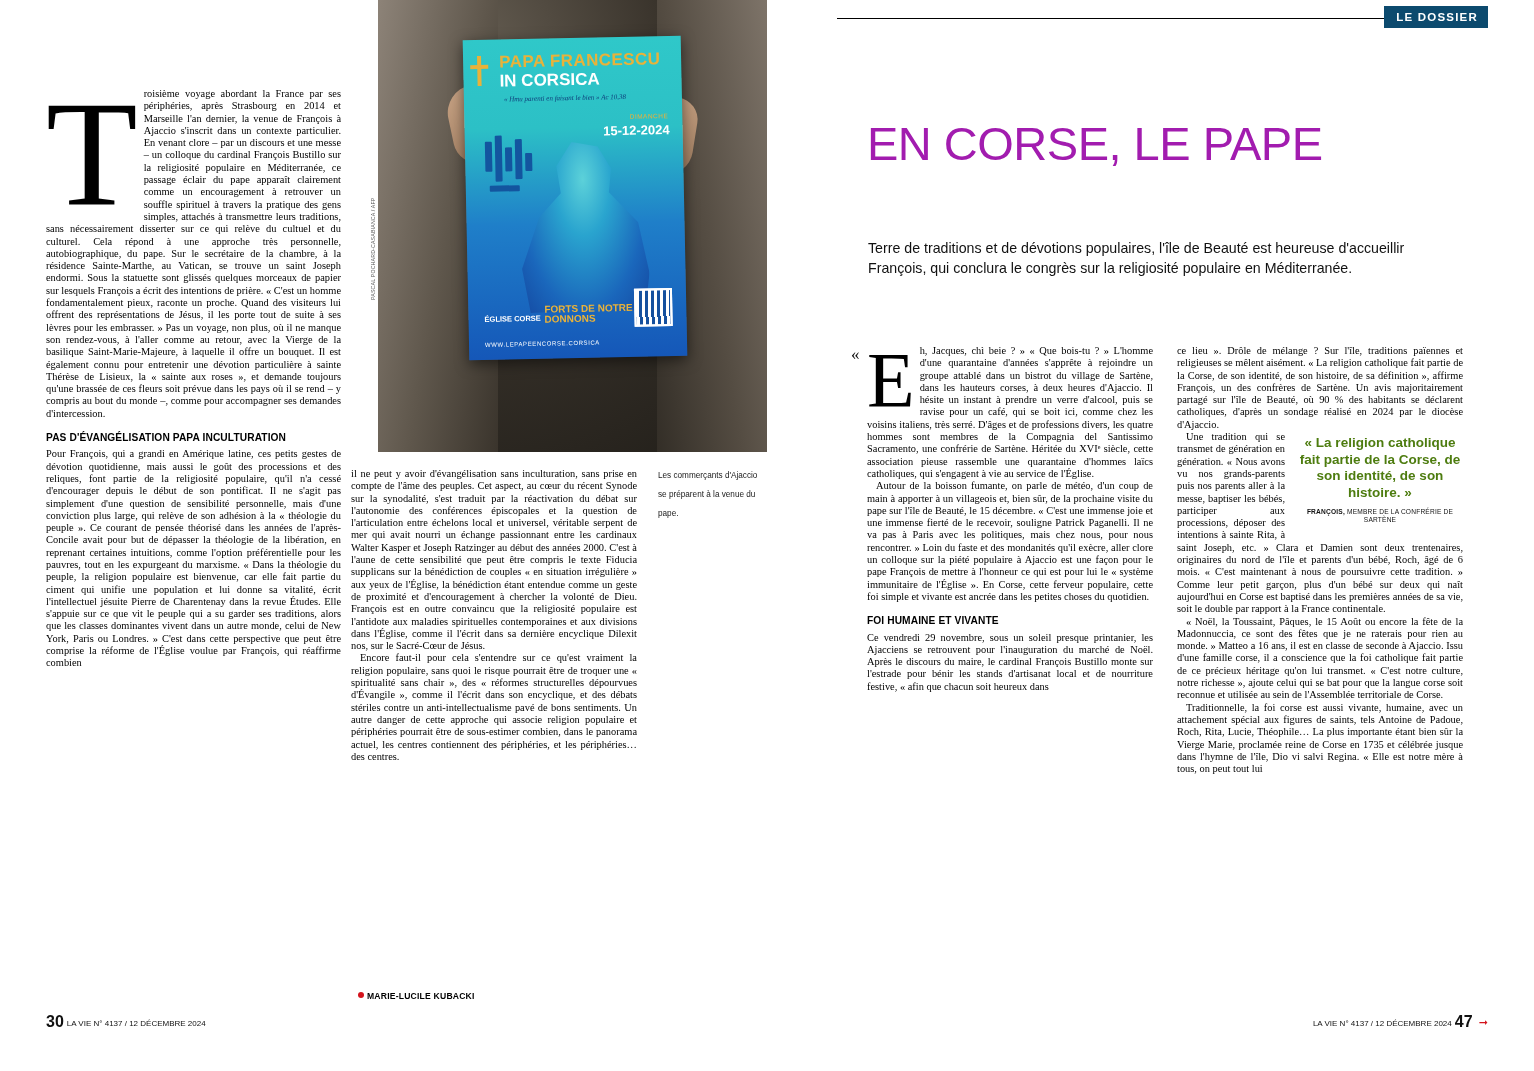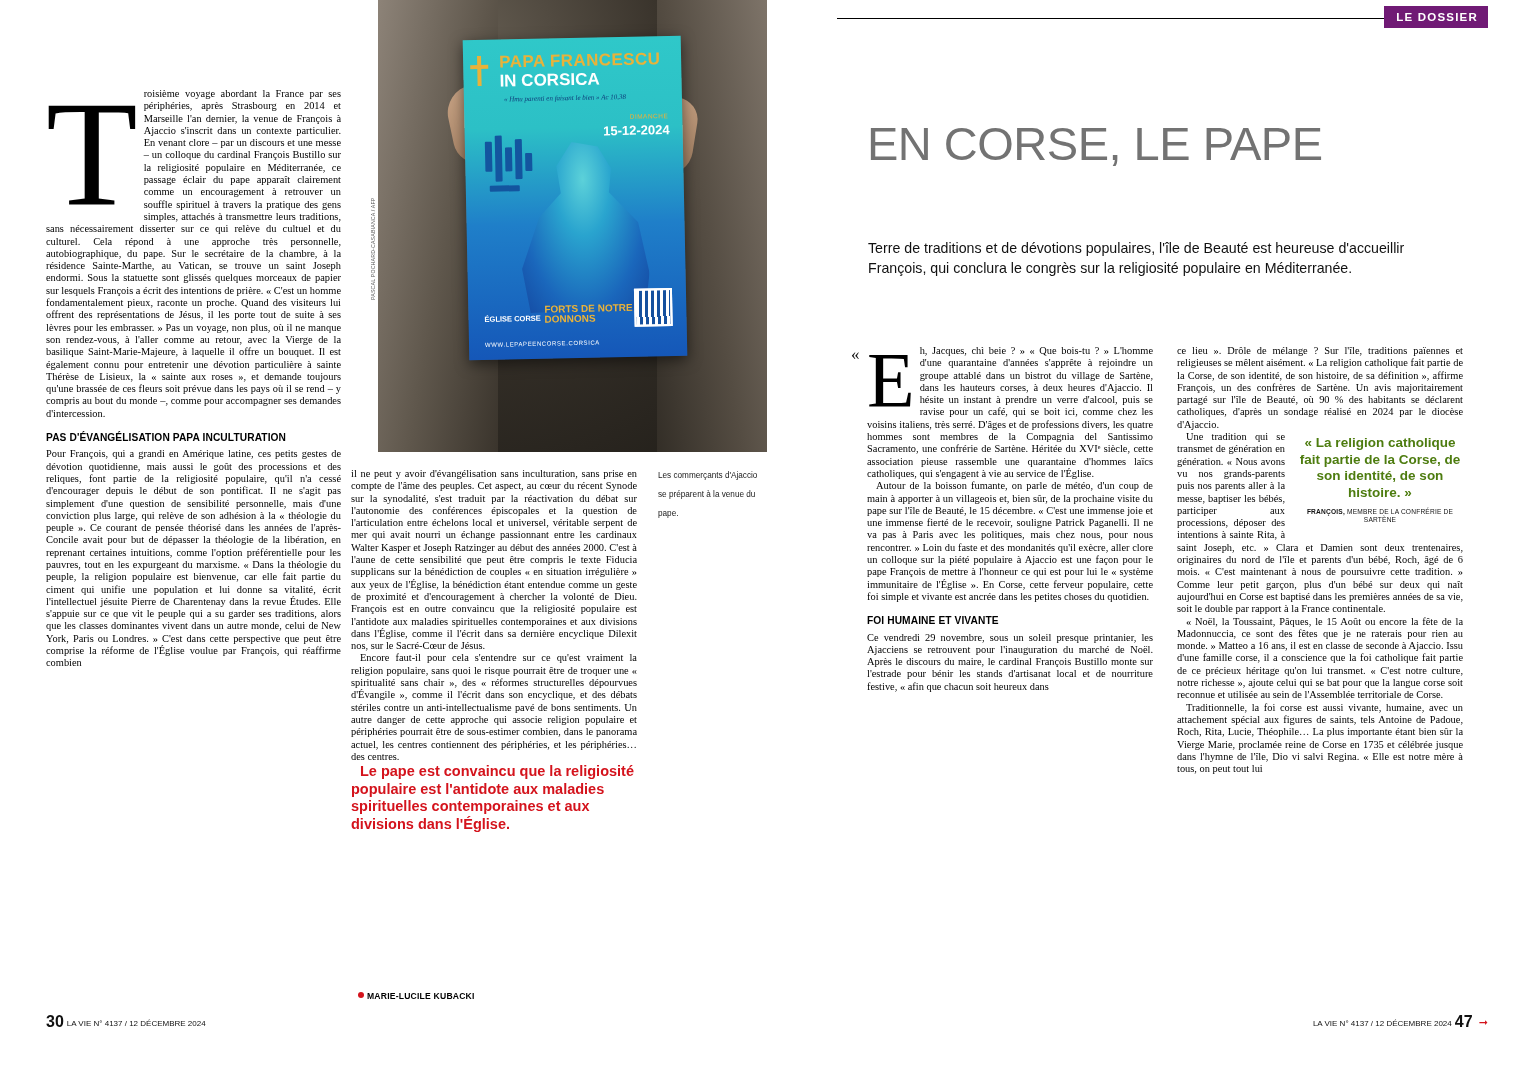--- a/index.html
+++ b/index.html
@@ -294,40 +294,40 @@
     left: 70px;
     top: 18px;
     width: 620px;
     height: 1px;
     background: #000;
   }
   .dossier-tag {
     position: absolute;
     right: 46px;
     top: 6px;
-    background: #701a75;
+    background: #0c4a6e;
     color: #fff;
     font-family: "Liberation Sans", sans-serif;
     font-weight: bold;
     font-size: 11.5px;
     letter-spacing: 1.2px;
     padding: 5px 10px 5px 12px;
     margin-left: 21px;
   }
   .headline {
     position: absolute;
     left: 100px;
     top: 88px;
     width: 600px;
     font-family: "Liberation Sans", sans-serif;
     font-weight: normal;
     font-size: 47px;
     line-height: 50px;
     letter-spacing: -0.5px;
-    color: #737373;
+    color: #a21caf;
   }
   .standfirst {
     position: absolute;
     left: 101px;
     top: 238px;
     width: 560px;
     font-family: "Liberation Sans", sans-serif;
     font-size: 14.2px;
     line-height: 20px;
     color: #111;
@@ -480,21 +480,20 @@
           <span class="dropcap">T</span>
           <p class="first">roisième voyage abordant la France par ses périphéries, après Strasbourg en 2014 et Marseille l'an dernier, la venue de François à Ajaccio s'inscrit dans un contexte particulier. En venant clore – par un discours et une messe – un colloque du cardinal François Bustillo sur la religiosité populaire en Méditerranée, ce passage éclair du pape apparaît clairement comme un encouragement à retrouver un souffle spirituel à travers la pratique des gens simples, attachés à transmettre leurs traditions, sans nécessairement disserter sur ce qui relève du cultuel et du culturel. Cela répond à une approche très personnelle, autobiographique, du pape. Sur le secrétaire de la chambre, à la résidence Sainte-Marthe, au Vatican, se trouve un saint Joseph endormi. Sous la statuette sont glissés quelques morceaux de papier sur lesquels François a écrit des intentions de prière. « C'est un homme fondamentalement pieux, raconte un proche. Quand des visiteurs lui offrent des représentations de Jésus, il les porte tout de suite à ses lèvres pour les embrasser. » Pas un voyage, non plus, où il ne manque son rendez-vous, à l'aller comme au retour, avec la Vierge de la basilique Saint-Marie-Majeure, à laquelle il offre un bouquet. Il est également connu pour entretenir une dévotion particulière à sainte Thérèse de Lisieux, la « sainte aux roses », et demande toujours qu'une brassée de ces fleurs soit prévue dans les pays où il se rend – y compris au bout du monde –, comme pour accompagner ses demandes d'intercession.</p>
         </div>
         <div class="subhead">PAS D'ÉVANGÉLISATION PAPA INCULTURATION</div>
         <p class="first">Pour François, qui a grandi en Amérique latine, ces petits gestes de dévotion quotidienne, mais aussi le goût des processions et des reliques, font partie de la religiosité populaire, qu'il n'a cessé d'encourager depuis le début de son pontificat. Il ne s'agit pas simplement d'une question de sensibilité personnelle, mais d'une conviction plus large, qui relève de son adhésion à la « théologie du peuple ». Ce courant de pensée théorisé dans les années de l'après-Concile avait pour but de dépasser la théologie de la libération, en reprenant certaines intuitions, comme l'option préférentielle pour les pauvres, tout en les expurgeant du marxisme. « Dans la théologie du peuple, la religion populaire est bienvenue, car elle fait partie du ciment qui unifie une population et lui donne sa vitalité, écrit l'intellectuel jésuite Pierre de Charentenay dans la revue Études. Elle s'appuie sur ce que vit le peuple qui a su garder ses traditions, alors que les classes dominantes vivent dans un autre monde, celui de New York, Paris ou Londres. » C'est dans cette perspective que peut être comprise la réforme de l'Église voulue par François, qui réaffirme combien</p>
       </div>
 
       <div class="col c2">
         <p class="first">il ne peut y avoir d'évangélisation sans inculturation, sans prise en compte de l'âme des peuples. Cet aspect, au cœur du récent Synode sur la synodalité, s'est traduit par la réactivation du débat sur l'autonomie des conférences épiscopales et la question de l'articulation entre échelons local et universel, véritable serpent de mer qui avait nourri un échange passionnant entre les cardinaux Walter Kasper et Joseph Ratzinger au début des années 2000. C'est à l'aune de cette sensibilité que peut être compris le texte Fiducia supplicans sur la bénédiction de couples « en situation irrégulière » aux yeux de l'Église, la bénédiction étant entendue comme un geste de proximité et d'encouragement à chercher la volonté de Dieu. François est en outre convaincu que la religiosité populaire est l'antidote aux maladies spirituelles contemporaines et aux divisions dans l'Église, comme il l'écrit dans sa dernière encyclique Dilexit nos, sur le Sacré-Cœur de Jésus.</p>
         <p>Encore faut-il pour cela s'entendre sur ce qu'est vraiment la religion populaire, sans quoi le risque pourrait être de troquer une « spiritualité sans chair », des « réformes structurelles dépourvues d'Évangile », comme il l'écrit dans son encyclique, et des débats stériles contre un anti-intellectualisme pavé de bons sentiments. Un autre danger de cette approche qui associe religion populaire et périphéries pourrait être de sous-estimer combien, dans le panorama actuel, les centres contiennent des périphéries, et les périphéries… des centres.</p>
-        <p class="pullquote-left">Le pape est convaincu que la religiosité populaire est l'antidote aux maladies spirituelles contemporaines et aux divisions dans l'Église.</p>
       </div>
     </div>
 
     <div style="position:absolute;left:356px;top:985px;width:286px;">
       <span class="red-dot"></span><span class="byline">MARIE-LUCILE KUBACKI</span>
     </div>
 
     <div class="folio-left">
       <span class="num">30</span><span>LA VIE N° 4137 / 12 DÉCEMBRE 2024</span>
     </div>

